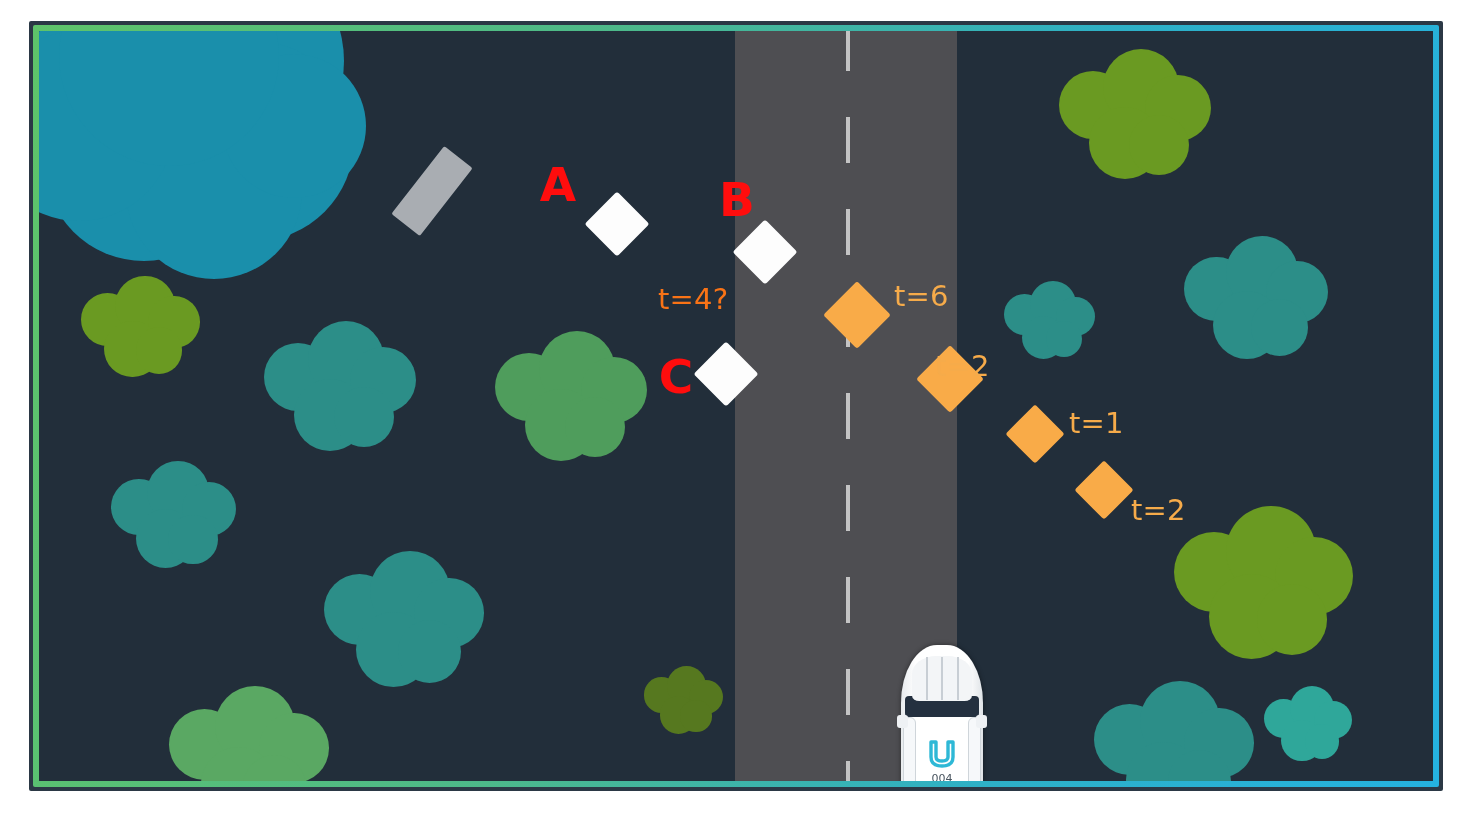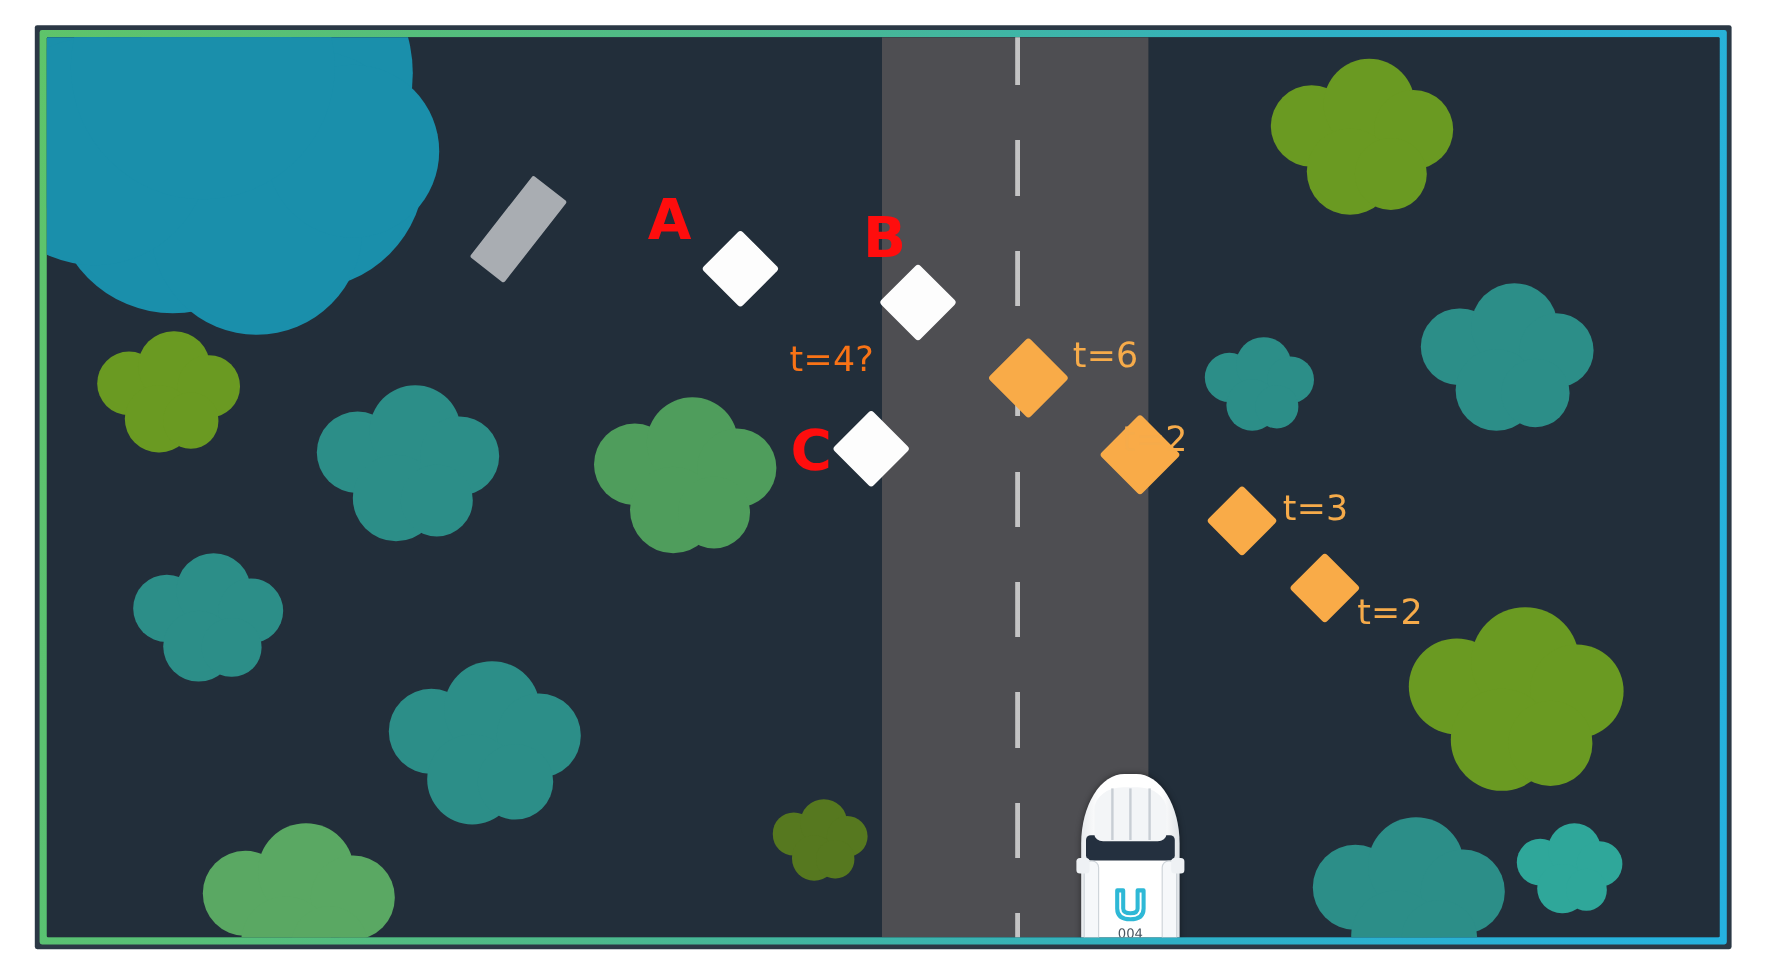--- a/index.html
+++ b/index.html
@@ -279,21 +279,21 @@
           <i style="left: 49.88px; top: 15.08px; width: 38.28px; height: 38.28px; background: rgb(47, 167, 154);"></i>
           <i style="left: 17.4px; top: 33.64px; width: 41.76px; height: 41.76px; background: rgb(47, 167, 154);"></i>
           <i style="left: 40.6px; top: 38.28px; width: 34.8px; height: 34.8px; background: rgb(47, 167, 154);"></i>
         </div>
       </div>
 
     <div id="track">
         <div class="marker obs" style="left: 1065px; top: 459px; width: 42px; height: 42px; background: rgb(249, 171, 72);"></div>
         <div class="tlabel" style="left: 1092px; top: 479px; color: rgb(246, 171, 74);">t=2</div>
         <div class="marker obs" style="left: 996px; top: 403px; width: 42px; height: 42px; background: rgb(249, 171, 72);"></div>
-        <div class="tlabel" style="left: 1030px; top: 392px; color: rgb(246, 171, 74);">t=3</div>
+        <div class="tlabel" style="left: 1030px; top: 392px; color: rgb(246, 171, 74);">t=1</div>
         <div class="marker obs" style="left: 911px; top: 348px; width: 48px; height: 48px; background: rgb(249, 171, 72);"></div>
         <div class="tlabel" style="left: 896px; top: 335px; color: rgb(246, 171, 74);">t=2</div>
         <div class="marker obs" style="left: 818px; top: 284px; width: 48px; height: 48px; background: rgb(249, 171, 72);"></div>
         <div class="tlabel" style="left: 855px; top: 265px; color: rgb(246, 171, 74);">t=6</div>
       </div>
 
     <div id="candidates">
         <div class="marker pred" style="left: 578px; top: 193px; width: 46px; height: 46px; background: rgb(253, 253, 253);"></div>
         <div class="choice" style="left: 519px; top: 153px; color: rgb(255, 13, 13);">A</div>
         <div class="marker pred" style="left: 726px; top: 221px; width: 46px; height: 46px; background: rgb(253, 253, 253);"></div>

